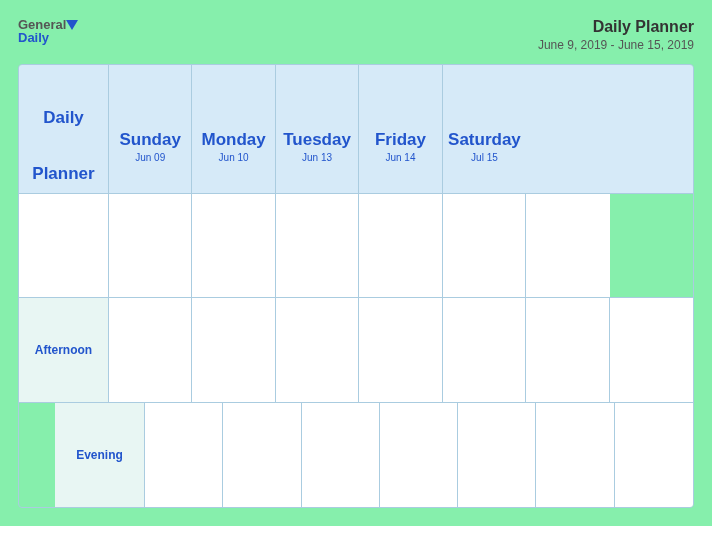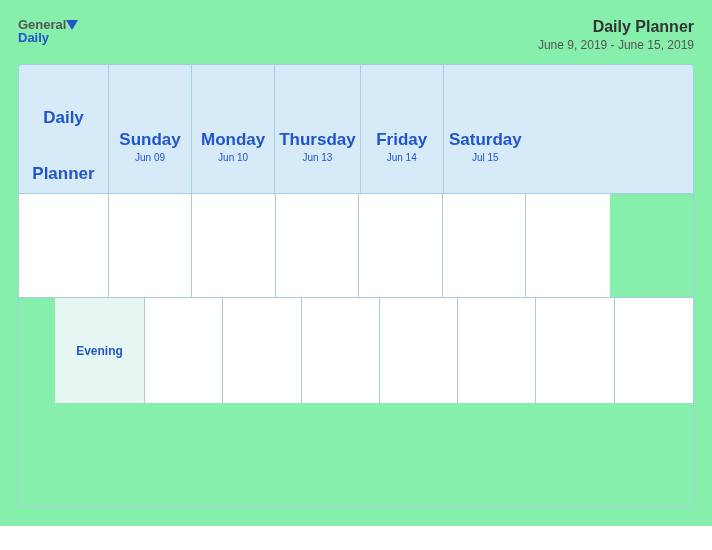--- a/index.html
+++ b/index.html
@@ -191,21 +191,21 @@
       </div>
       <div class="cal-header-cell">
         <span class="col-label-top">Sunday</span>
         <span class="col-label-bottom">Jun 09</span>
       </div>
       <div class="cal-header-cell">
         <span class="col-label-top">Monday</span>
         <span class="col-label-bottom">Jun 10</span>
       </div>
       <div class="cal-header-cell">
-        <span class="col-label-top">Thursday</span>
+        <span class="col-label-top">Tuesday</span>
         <span class="col-label-bottom">Jun 13</span>
       </div>
       <div class="cal-header-cell">
         <span class="col-label-top">Friday</span>
         <span class="col-label-bottom">Jun 14</span>
       </div>
       <div class="cal-header-cell">
         <span class="col-label-top">Saturday</span>
         <span class="col-label-bottom">Jul 15</span>
       </div>
@@ -216,20 +216,32 @@
       <div class="cal-row">
         <div class="cal-cell"></div>
         <div class="cal-cell"></div>
         <div class="cal-cell"></div>
         <div class="cal-cell"></div>
         <div class="cal-cell"></div>
         <div class="cal-cell"></div>
         <div class="cal-cell"></div>
       </div>
 
+      <div class="cal-row">
+        <div class="cal-row-label">
+          <span>Afternoon</span>
+        </div>
+        <div class="cal-cell"></div>
+        <div class="cal-cell"></div>
+        <div class="cal-cell"></div>
+        <div class="cal-cell"></div>
+        <div class="cal-cell"></div>
+        <div class="cal-cell"></div>
+        <div class="cal-cell"></div>
+      </div>
 
       <div class="cal-row">
         <div class="cal-row-label">
           <span>Evening</span>
         </div>
         <div class="cal-cell"></div>
         <div class="cal-cell"></div>
         <div class="cal-cell"></div>
         <div class="cal-cell"></div>
         <div class="cal-cell"></div>

